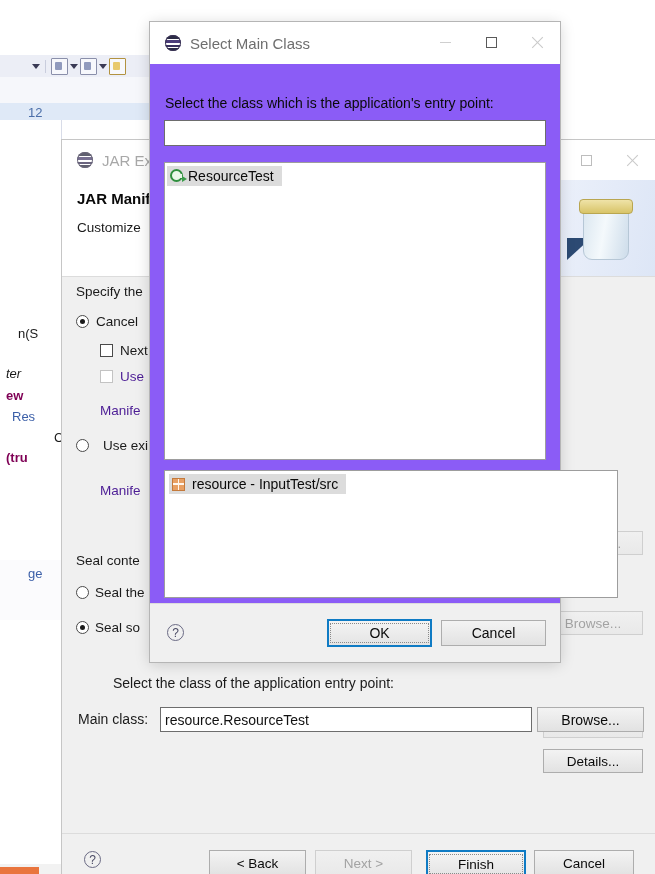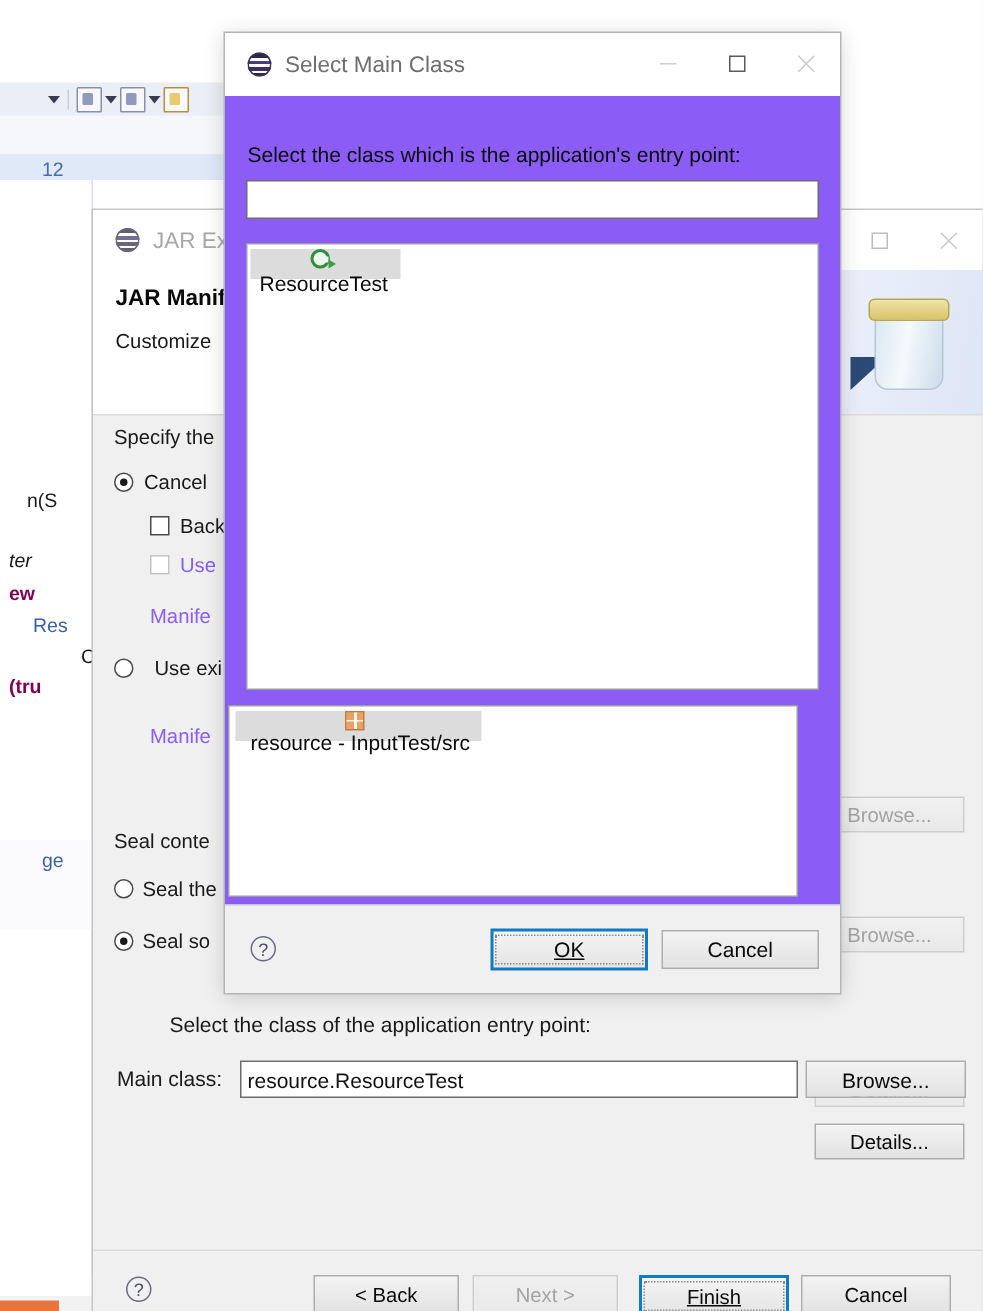--- a/index.html
+++ b/index.html
@@ -110,58 +110,58 @@
   .jar-pot .arrow{
     position:absolute;left:2px;top:52px;width:0;height:0;
     border-left:24px solid #2c4a73;border-bottom:22px solid transparent;
   }
   .jar-body{position:absolute;left:0;right:0;top:136px;bottom:40px;background:#f0f0f0;
     border-top:1px solid #dcdcdc;}
   .jar-foot{position:absolute;left:0;right:0;bottom:0;height:40px;background:#f0f0f0;
     border-top:1px solid #dcdcdc;}
 
   .lbl{font-size:13.5px;color:#1a1a1a;}
-  .lbl.dim{color:#8b5cf6;}
+  .lbl.dim{color:#4c1d95;}
   .row{position:absolute;display:flex;align-items:center;}
 
   .radio{width:13px;height:13px;border-radius:50%;border:1px solid #4a4a4a;background:#fff;
     box-sizing:border-box;position:relative;flex:none;}
   .radio.on:after{content:"";position:absolute;left:3px;top:3px;width:5px;height:5px;border-radius:50%;background:#1a1a1a;}
   .cbx{width:13px;height:13px;border:1px solid #4a4a4a;background:#fff;box-sizing:border-box;flex:none;}
   .cbx.dim{border-color:#c3c3c3;}
 
   .btn{
     background:linear-gradient(#f3f3f3,#e2e2e2);border:1px solid #adadad;
     font-size:13.5px;color:#0a0a0a;display:flex;align-items:center;justify-content:center;
     box-sizing:border-box;
   }
   .btn.dis{color:#a3a3a3;border-color:#cfcfcf;background:linear-gradient(#f0f0f0,#e9e9e9);}
-  .btn.focus{border:2px solid #0f7bc4;background:linear-gradient(#f4f4f4,#e4e4e4);text-decoration:underline;}
+  .btn.focus{border:2px solid #0f7bc4;background:linear-gradient(#f4f4f4,#e4e4e4);}
   .btn.focus .inner{border:1px dotted #8a8a8a;width:calc(100% - 4px);height:calc(100% - 6px);
     display:flex;align-items:center;justify-content:center;}
 
   .tfield{background:#ffffff;border:1px solid #6d6d6d;box-sizing:border-box;
     display:flex;align-items:center;padding:0 4px;font-size:13.5px;color:#111;}
 
   .helpico{width:17px;height:17px;border-radius:50%;border:1px solid #6a6a84;
     color:#4a4a64;font-size:12px;display:flex;align-items:center;justify-content:center;
     box-sizing:border-box;}
 
   
   #select-main{left:150px;top:22px;width:410px;height:640px;
     box-shadow:0 0 0 1px #b5b5b5, 0 2px 14px rgba(0,0,0,.18);background:#f0f0f0;}
   #select-main .win-title{background:#fff;height:42px;}
   .smc-body{position:absolute;left:0;right:0;top:42px;bottom:0;background:#8b5cf6;}
   .smc-prompt{position:absolute;left:15px;top:31px;font-size:14px;color:#0a0a0a;}
   .smc-input{position:absolute;left:14px;top:56px;width:382px;height:26px;}
   .listbox{position:absolute;background:#fff;border:1px solid #9d9d9d;box-sizing:border-box;overflow:hidden;}
   #smc-list-types{left:14px;top:98px;width:382px;height:298px;}
-  #smc-list-pkgs{left:2px;top:406px;width:380px;height:128px;}
+  #smc-list-pkgs{left:14px;top:406px;width:454px;height:128px;}
   .litem{display:flex;align-items:center;height:20px;padding:0 3px;margin:3px 2px 0 2px;}
-  .litem.sel{background:#dcdcdc;width:max-content;padding-right:8px;flex-direction:column;}
+  .litem.sel{background:#dcdcdc;width:max-content;padding-right:8px;}
   .litem .txt{font-size:14px;color:#0a0a0a;margin-left:3px;}
 
   
   .ico-class{width:15px;height:15px;position:relative;flex:none;}
   .ico-class .c{
     position:absolute;left:0;top:0;width:13px;height:13px;border-radius:50%;
     border:2px solid #2f8f3e;background:#eaf7ea;box-sizing:border-box;
   }
   .ico-class .c:after{content:"";position:absolute;right:-1px;top:3px;width:5px;height:4px;background:#eaf7ea;}
   .ico-class .tri{
@@ -200,21 +200,21 @@
   <div class="ide-tabactive"></div>
   <div class="ide-editor"></div>
   <div class="editor-rightline"></div>
   <div class="lowerleft-smear"></div>
 
   <div class="ruler-num">12</div>
 
   <div class="code c-plain" style="left:18px;top:326px;">n(S</div>
   <div class="code c-italic" style="left:6px;top:366px;">ter</div>
   <div class="code c-kw" style="left:6px;top:388px;">ew</div>
-  <div class="code c-type" style="left:22px;top:409px;">Res</div>
+  <div class="code c-type" style="left:12px;top:409px;">Res</div>
   <div class="code c-plain" style="left:6px;top:430px;margin-left:48px;">Clo</div>
   <div class="code c-kw" style="left:6px;top:450px;">(tru</div>
   <div class="code c-field" style="left:28px;top:566px;">ge</div>
 
   <div class="ide-bottom"></div>
   <div class="taskbar"></div>
 </div>
 
 <div class="win" id="jar-export">
 
@@ -250,21 +250,21 @@
       <span class="lbl">Specify the</span>
     </div>
 
     <div class="row" style="left:14px;top:37px;gap:7px;">
       <span class="radio on"></span>
       <span class="lbl">Cancel</span>
     </div>
 
     <div class="row" style="left:38px;top:66px;gap:7px;">
       <span class="cbx"></span>
-      <span class="lbl">Back</span>
+      <span class="lbl">Next</span>
     </div>
 
     <div class="row" style="left:38px;top:92px;gap:7px;">
       <span class="cbx dim"></span>
       <span class="lbl dim">Use</span>
     </div>
 
     <div class="row" style="left:38px;top:126px;">
       <span class="lbl dim">Manife</span>
     </div>

